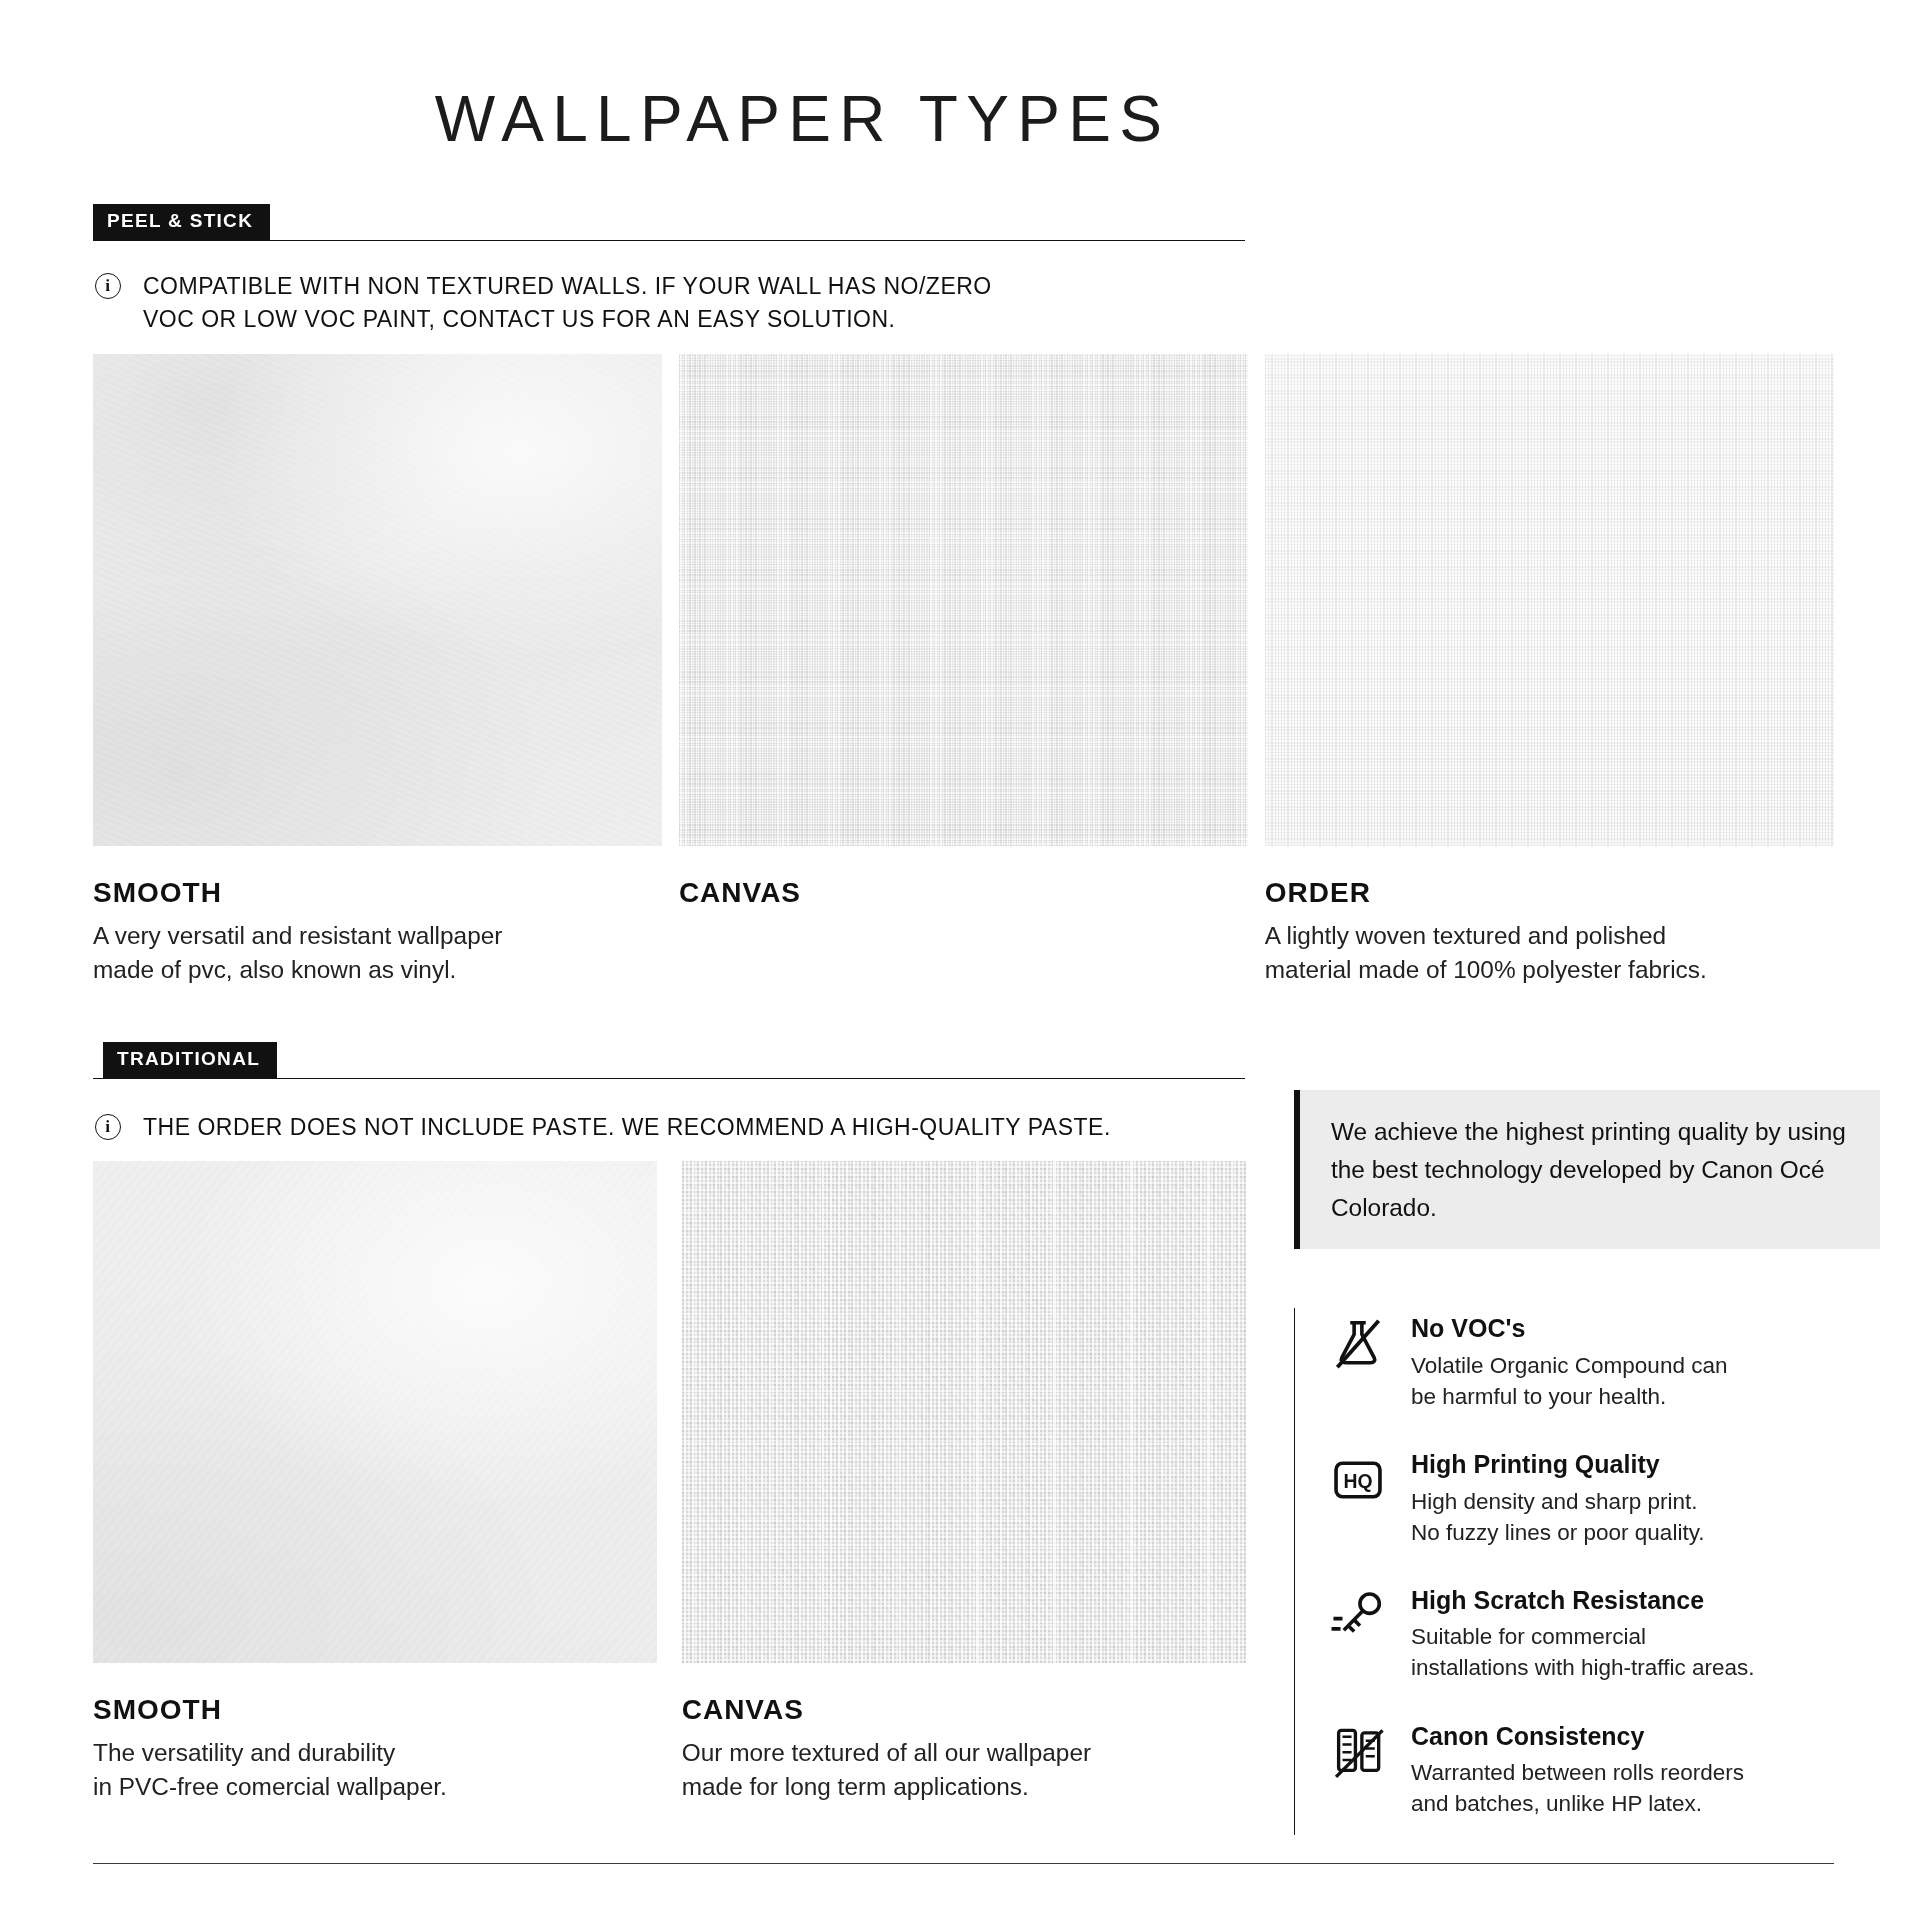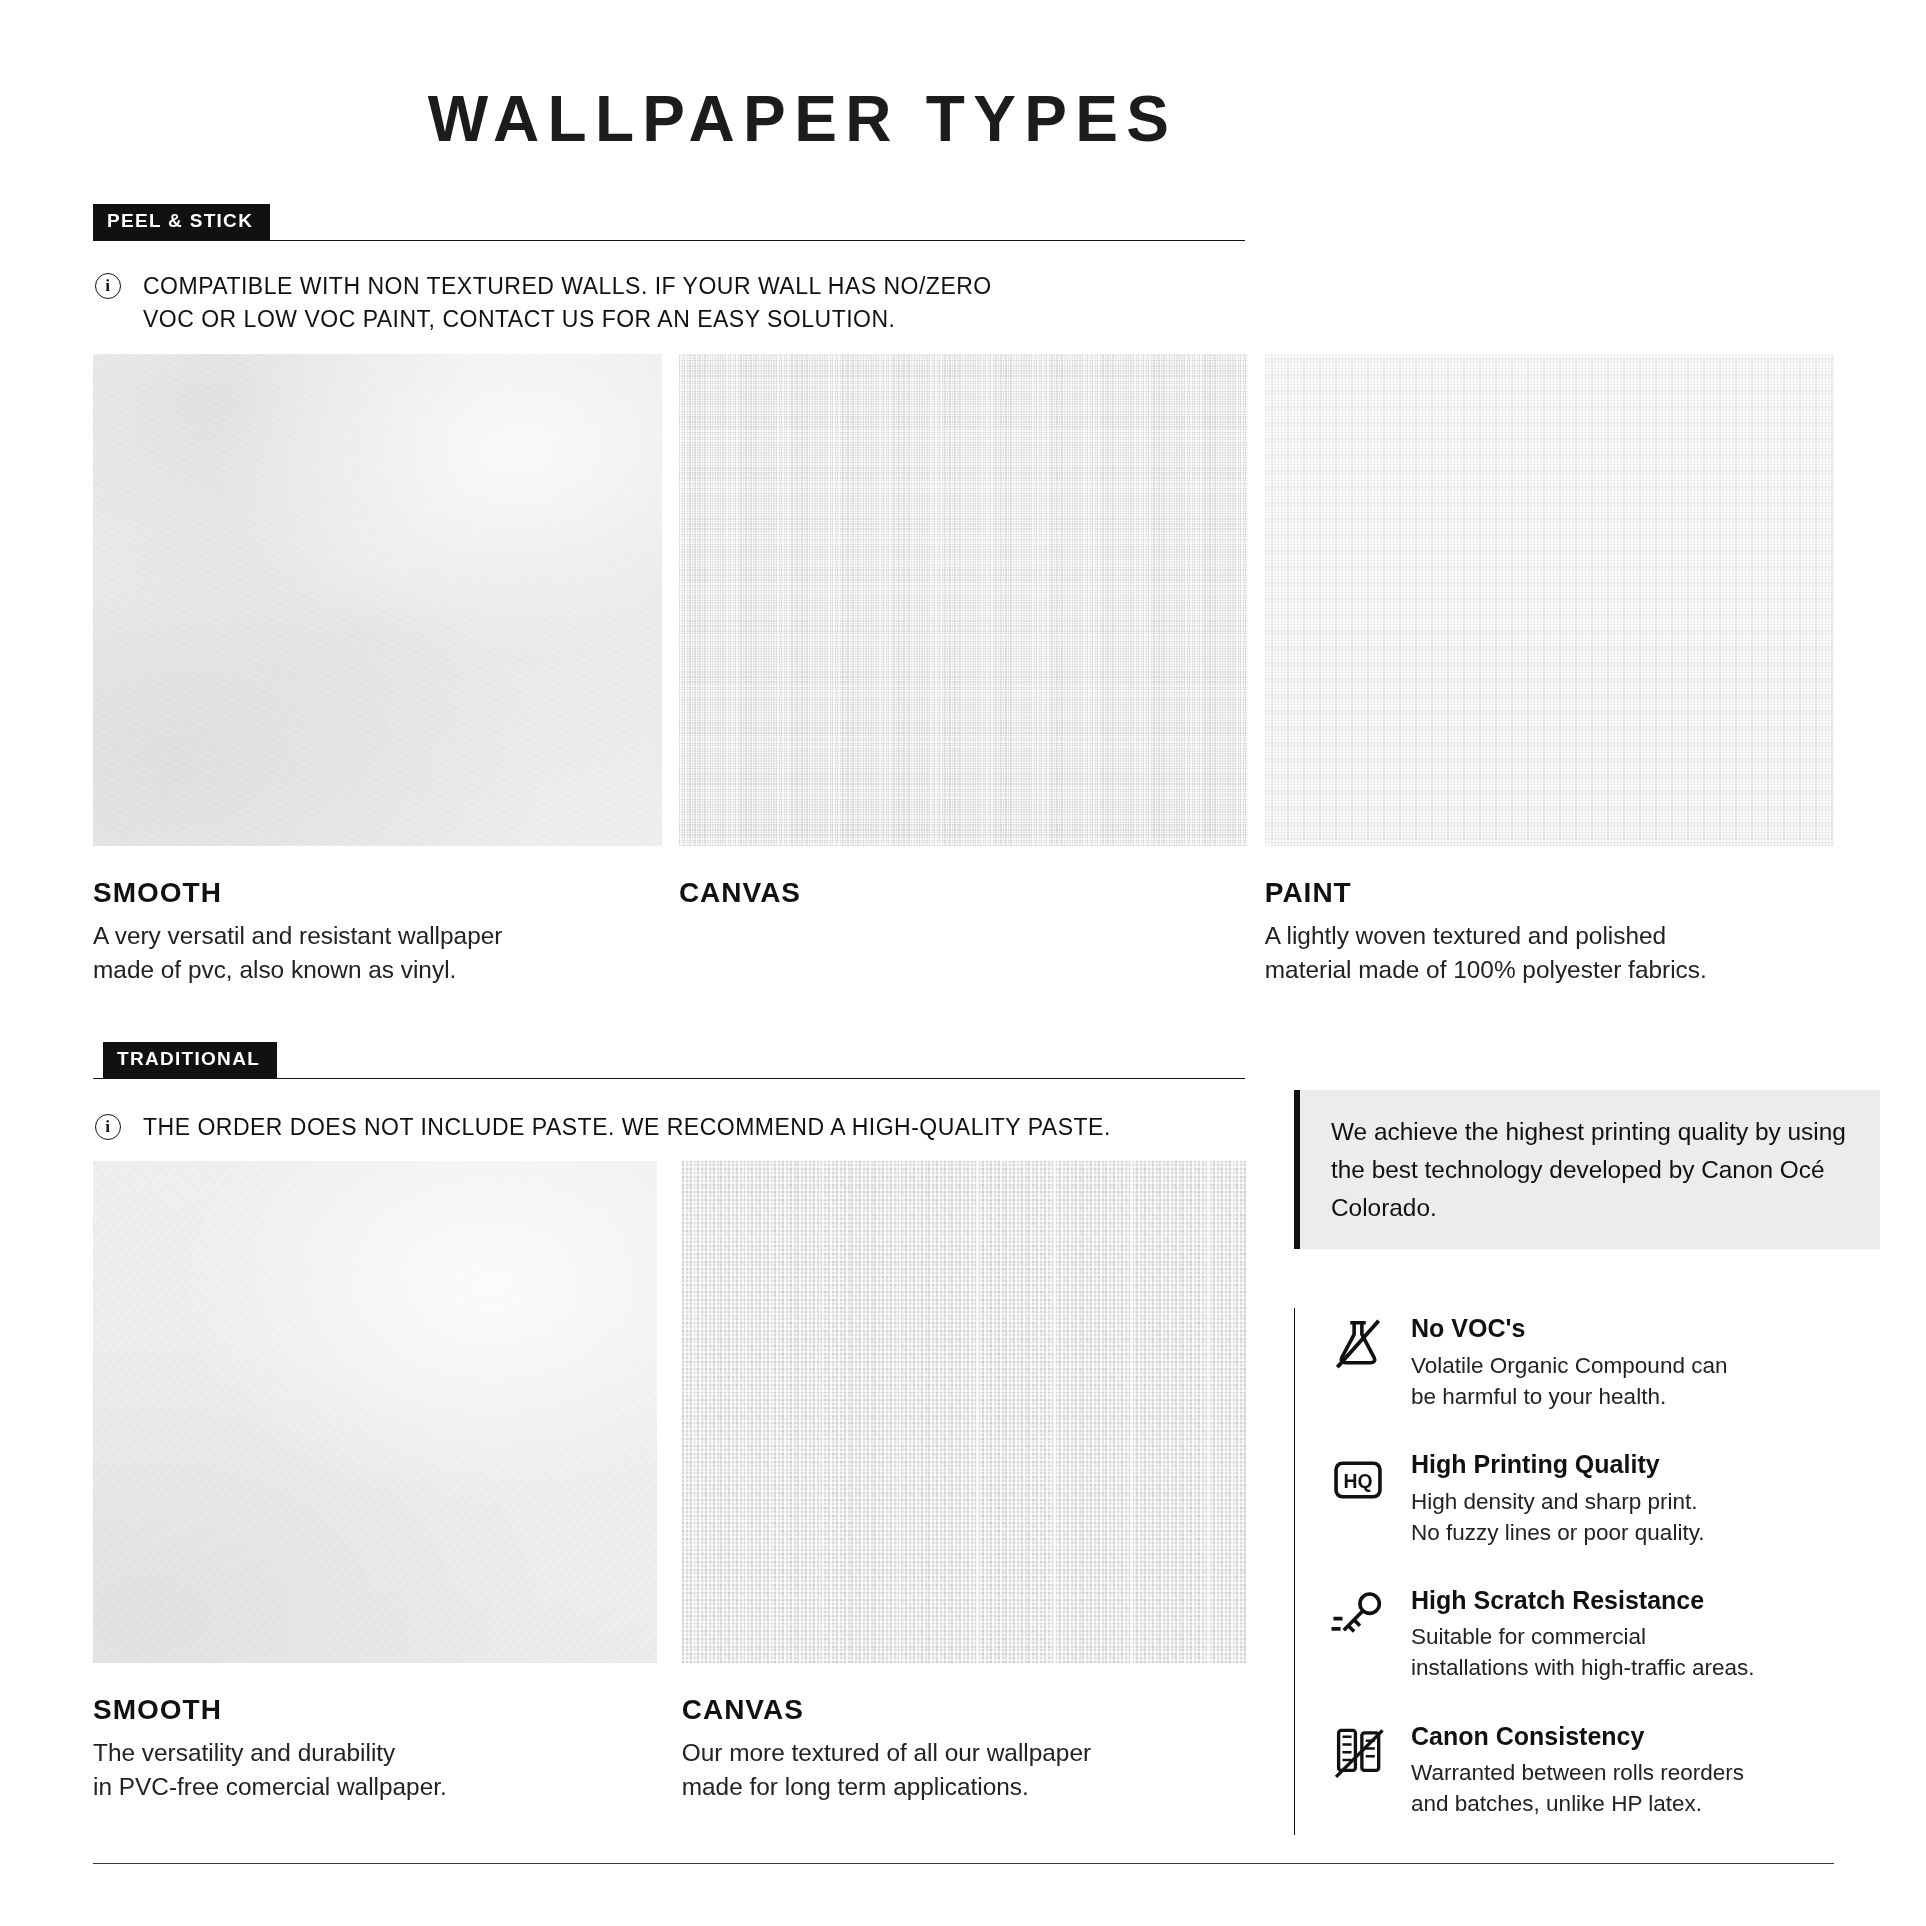--- a/index.html
+++ b/index.html
@@ -2,21 +2,21 @@
 <html style="font-size:10.3px"><head>
 <meta charset="utf-8">
 <style>
   * { margin:0; padding:0; box-sizing:border-box; }
   html,body { background:#ffffff; }
   body { font-family:"Liberation Sans", sans-serif; color:#111; }
   #canvas { position:relative; width:1926px; height:1926px; background:#fff; overflow:hidden; }
 
   
   .title { position:absolute; top:82px; left:0; width:1605px; text-align:center;
-           font-size:64px; font-weight:700; letter-spacing:0.13em; color:#1c1c1c; }
+           font-size:64px; font-weight:400; letter-spacing:0.13em; color:#1c1c1c; }
 
   
   .section-header { position:absolute; left:93px; width:1152px; border-bottom:1.9px solid #111; }
   .sh-peel { top:204px; }
   .sh-trad { top:1042px;padding-left:10px; }
   .badge { display:inline-block; background:#111; color:#fff; font-size:19px; font-weight:700;
            letter-spacing:1.3px; padding:6.4px 16.7px 7.7px 14px; }
 
   
   .note { position:absolute; display:flex; gap:22px; align-items:flex-start;
@@ -114,21 +114,21 @@
       <div class="swatch-name">SMOOTH</div>
       <div class="swatch-desc">A very versatil and resistant wallpaper
 made of pvc, also known as vinyl.</div>
     </div>
     <div class="card">
       <div class="tex tex-canvas1"></div>
       <div class="swatch-name">CANVAS</div>
     </div>
     <div class="card">
       <div class="tex tex-fabric"></div>
-      <div class="swatch-name">PAINT</div>
+      <div class="swatch-name">ORDER</div>
       <div class="swatch-desc">A lightly woven textured and polished
 material made of 100% polyester fabrics.</div>
     </div>
   </div>
 
   <div class="section-header sh-trad">
     <span class="badge">TRADITIONAL</span>
   </div>
 
   <div class="note note-2">

